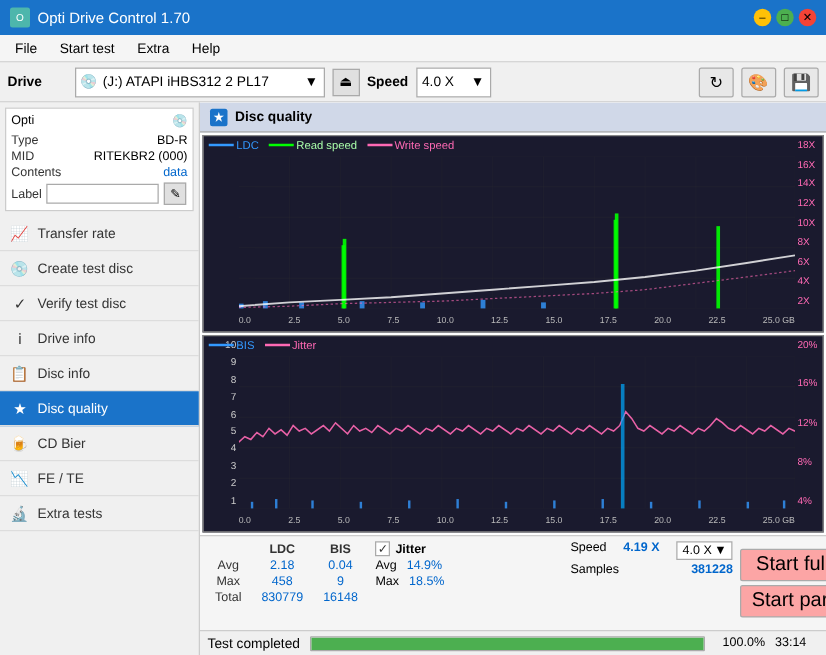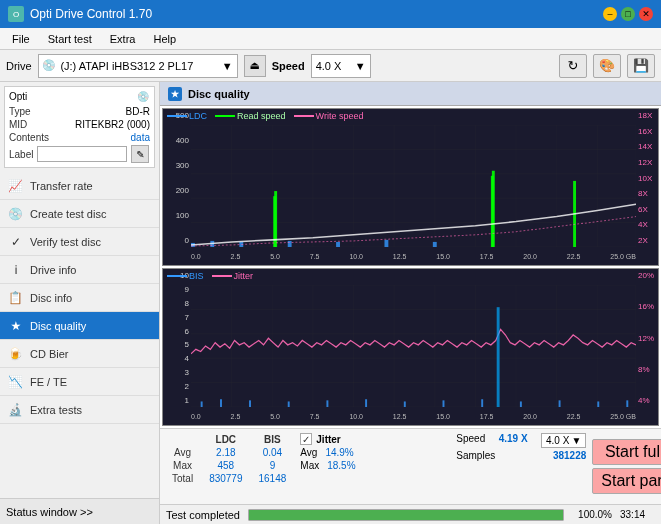--- a/index.html
+++ b/index.html
@@ -43,21 +43,21 @@
     
     .drive-toolbar {
       background: #f0f0f0;
       border-bottom: 1px solid #ccc;
       height: 32px;
       display: flex;
       align-items: center;
       padding: 0 6px;
       gap: 6px;
     }
-    .drive-label { font-size: 11px; font-weight: normal; margin-right: 0; }
+    .drive-label { font-size: 11px; font-weight: bold; margin-right: 20px; }
     .drive-select {
       display: flex;
       align-items: center;
       border: 1px solid #aaa;
       background: white;
       padding: 2px 4px;
       height: 24px;
       min-width: 200px;
       font-size: 11px;
       gap: 4px;
@@ -505,23 +505,20 @@
       <div class="nav-item">
         <span class="nav-icon">📉</span>
         <span>FE / TE</span>
       </div>
       <div class="nav-item">
         <span class="nav-icon">🔬</span>
         <span>Extra tests</span>
       </div>
     </div>
 
-    <div class="sidebar-status">
-      <span>Status window &gt;&gt; </span>
-    </div>
   </div>
 
   <div class="content-area">
 
     <div class="dq-header">
       <div class="dq-icon">★</div>
       <span>Disc quality</span>
     </div>
 
     <div class="charts-area">
@@ -535,28 +532,20 @@
           <div class="legend-item">
             <div class="legend-color" style="background:#00ff00;"></div>
             <span style="color:#aaffaa;font-size:9px;">Read speed</span>
           </div>
           <div class="legend-item">
             <div class="legend-color" style="background:#ff69b4;"></div>
             <span style="color:#ff69b4;font-size:9px;">Write speed</span>
           </div>
         </div>
 
-        <div class="y-axis-left">
-          <span>500</span>
-          <span>400</span>
-          <span>300</span>
-          <span>200</span>
-          <span>100</span>
-          <span>0</span>
-        </div>
 
         <div class="y-axis-right">
           <span>18X</span>
           <span>16X</span>
           <span>14X</span>
           <span>12X</span>
           <span>10X</span>
           <span>8X</span>
           <span>6X</span>
           <span>4X</span>

